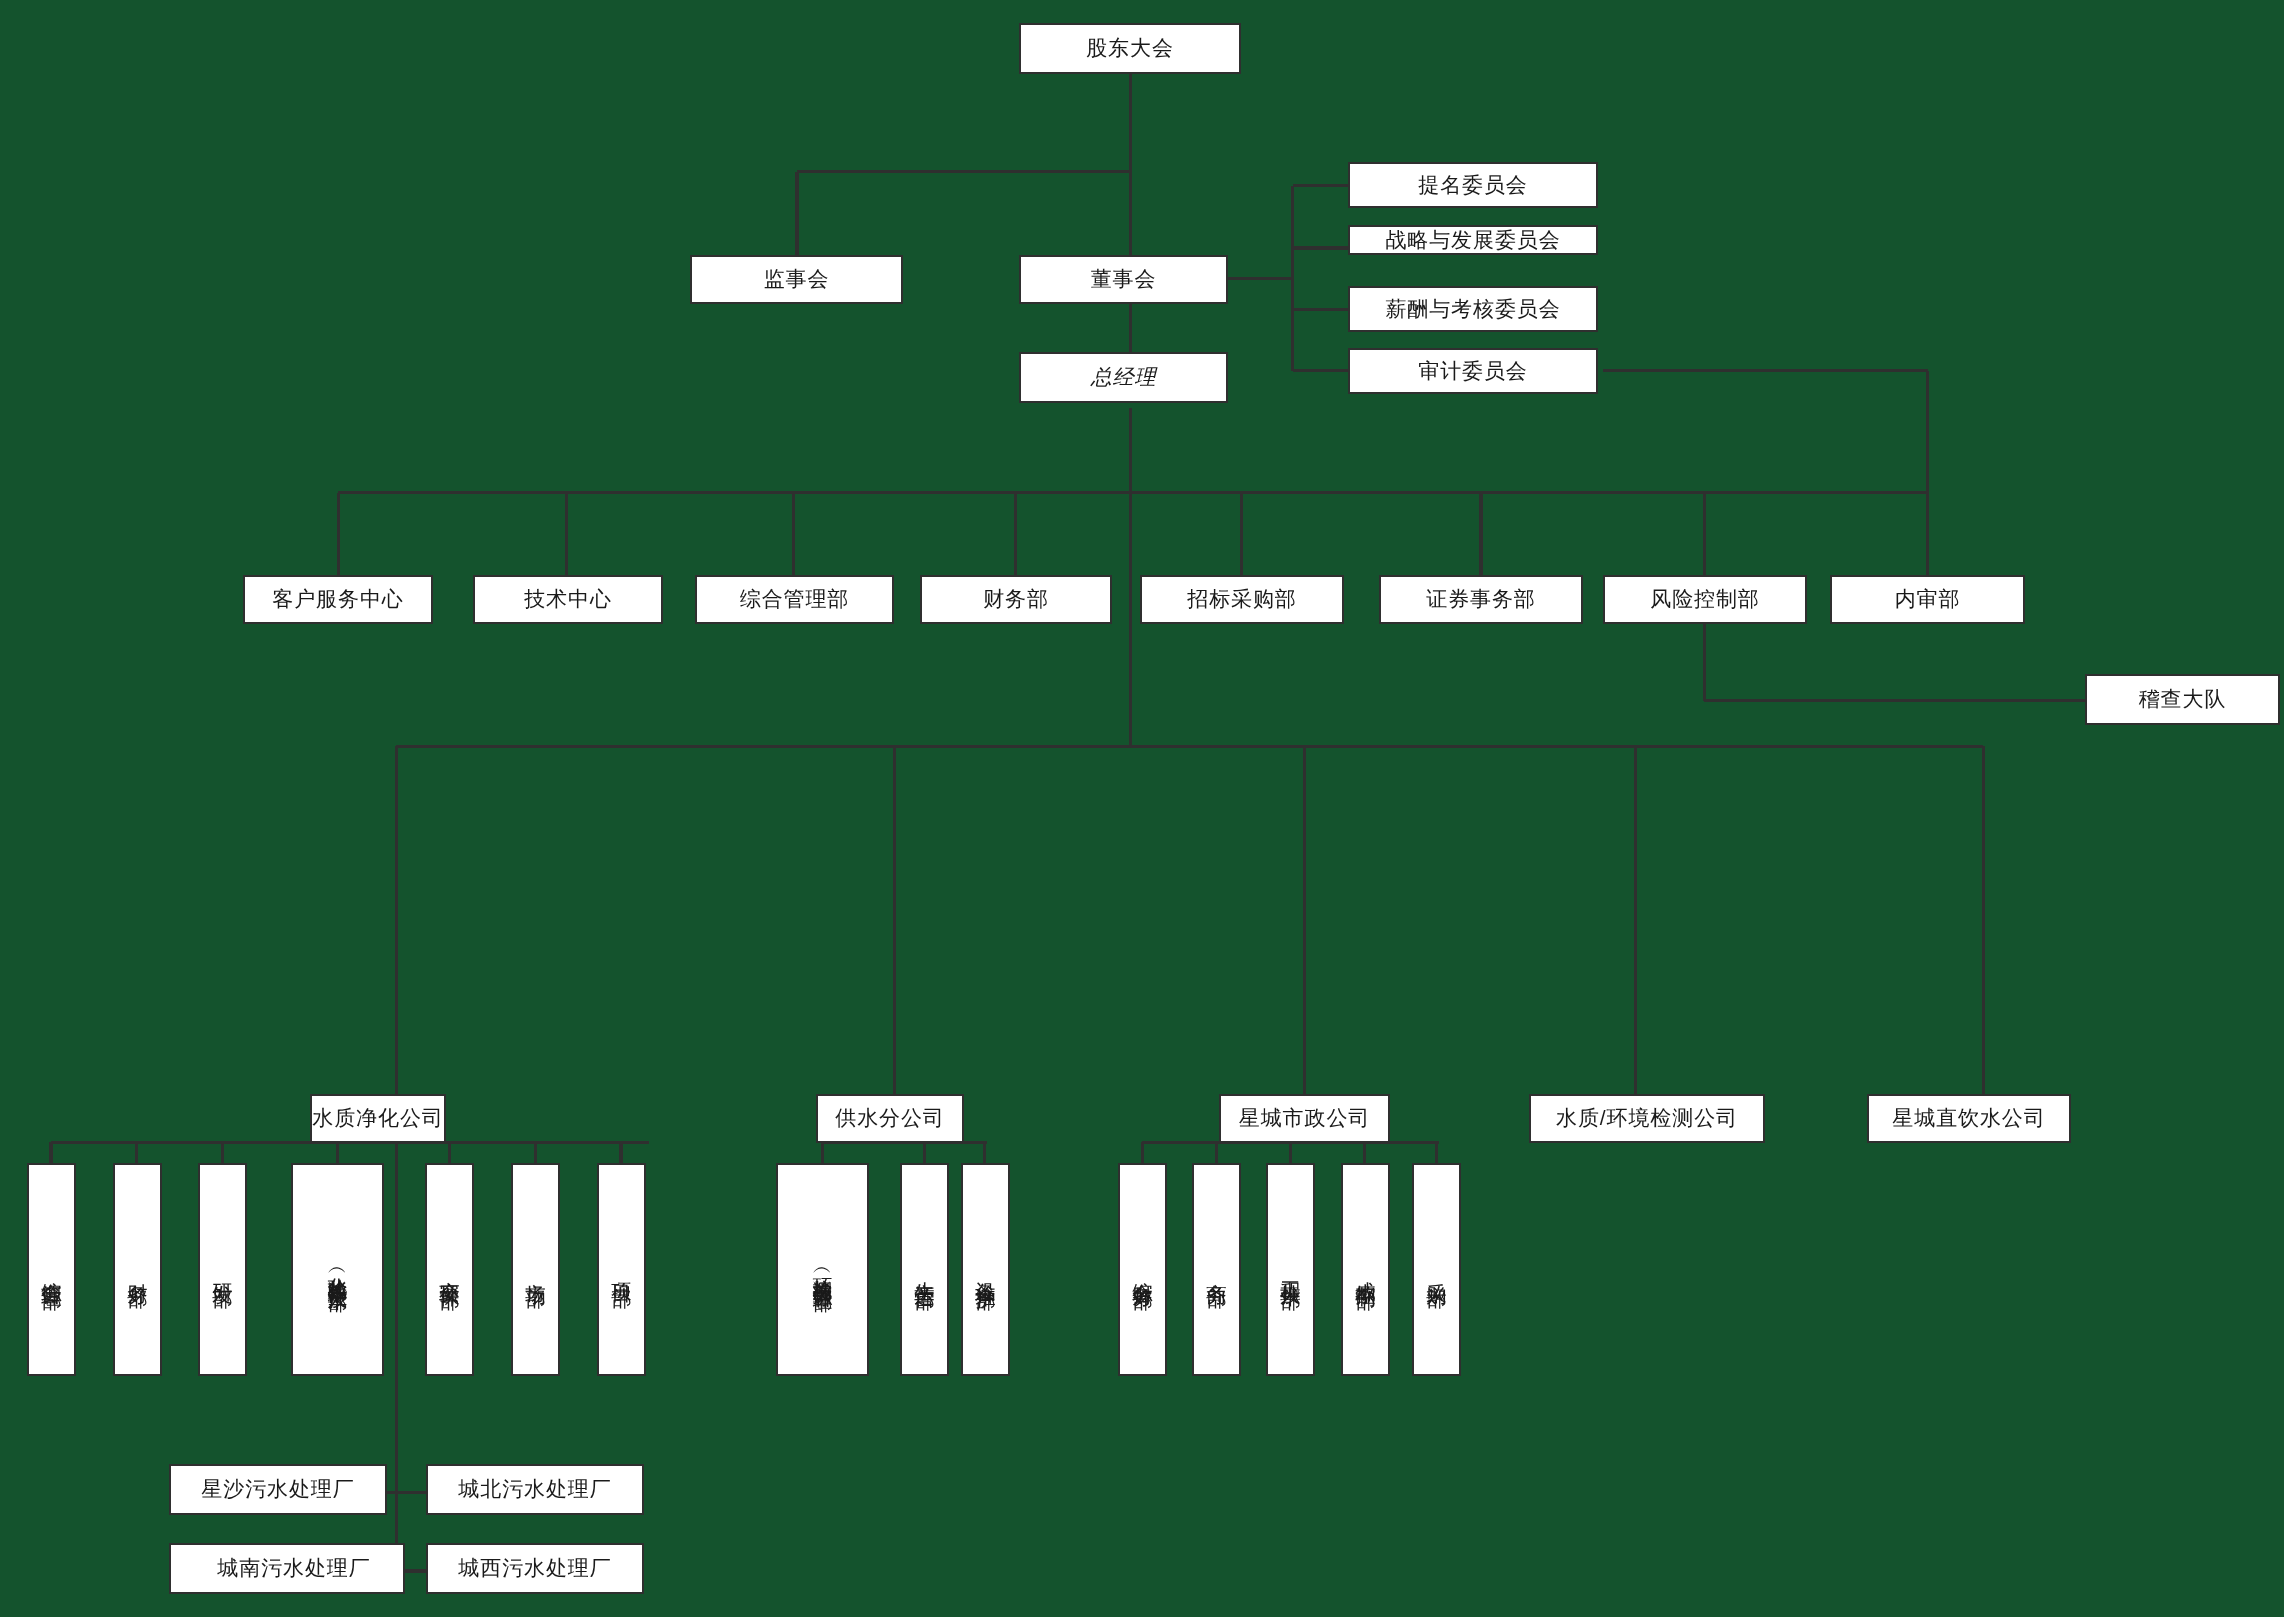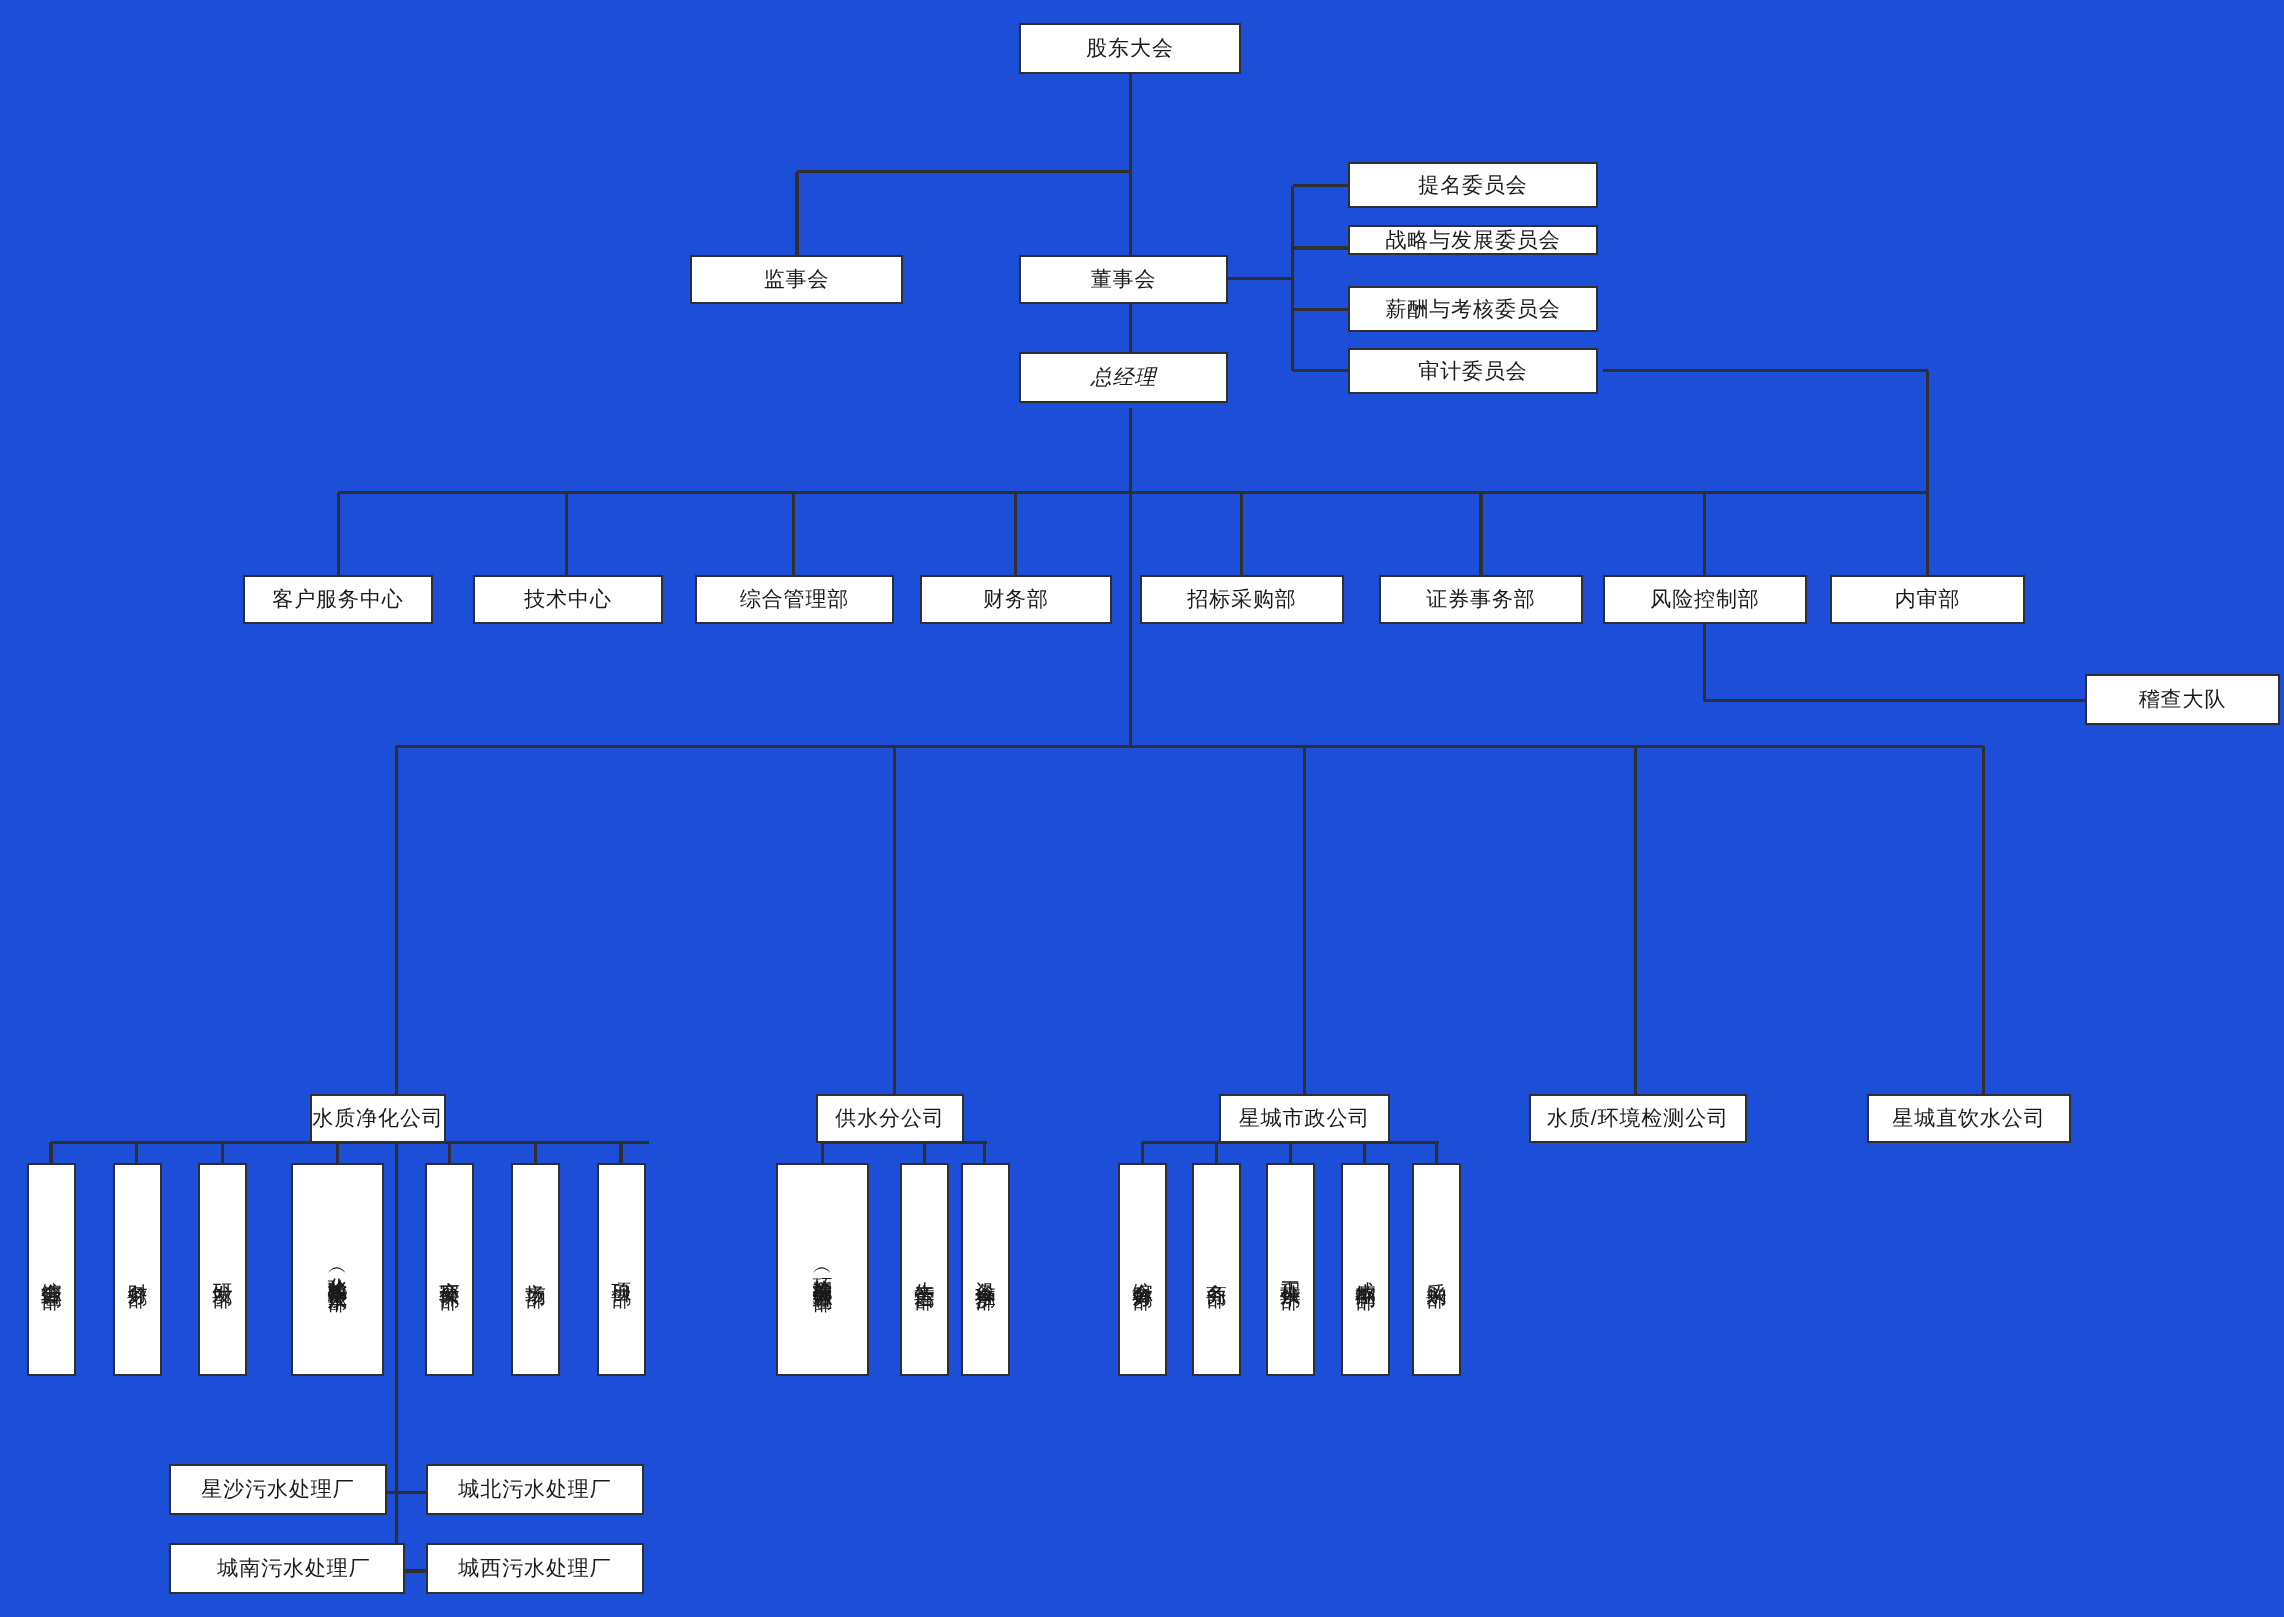--- a/index.html
+++ b/index.html
@@ -1,17 +1,17 @@
 <!DOCTYPE html>
 <html style="font-size:7.4px"><head>
 <meta charset="utf-8">
 <style>
   html,body{margin:0;padding:0;background:#ffffff;}
   body{font-family:"Liberation Sans","DejaVu Sans",sans-serif;}
-  #root{position:relative;width:2284px;height:1618px;background:#1d4ed8;overflow:hidden;}
+  #root{position:relative;width:2284px;height:1618px;background:#14532d;overflow:hidden;}
   svg.wires{position:absolute;left:0;top:0;width:2284px;height:1618px;pointer-events:none;}
   .node{position:absolute;box-sizing:border-box;border:2.8px solid #2f2f2f;background:#ffffff;
         display:flex;align-items:center;justify-content:center;text-align:center;color:#1a1a1a;}
   .node span{display:block;line-height:1.18;}
   .h-node span{font-size:21px;letter-spacing:0.9px;}
   .v-node{writing-mode:vertical-rl;text-orientation:upright;}
   .v-node span{font-size:20.4px;letter-spacing:1.9px;writing-mode:vertical-rl;text-orientation:upright;}
   .v2wrap{writing-mode:vertical-rl;text-orientation:upright;display:flex;flex-direction:row;
           align-items:center;justify-content:center;height:100%;}
 </style>
@@ -152,21 +152,21 @@
 
   <div class="node h-node" style="left:310px;top:1094px;width:136px;height:49px;">
     <span>水质净化公司</span>
   </div>
   <div class="node h-node" style="left:816px;top:1094px;width:148px;height:49px;">
     <span>供水分公司</span>
   </div>
   <div class="node h-node" style="left:1219px;top:1094px;width:171px;height:49px;">
     <span>星城市政公司</span>
   </div>
-  <div class="node h-node" style="left:1529px;top:1094px;width:218px;height:49px;">
+  <div class="node h-node" style="left:1529px;top:1094px;width:236px;height:49px;">
     <span>水质/环境检测公司</span>
   </div>
   <div class="node h-node" style="left:1867px;top:1094px;width:204px;height:49px;">
     <span>星城直饮水公司</span>
   </div>
 
   <div class="node v-node" style="left:27px;top:1163px;width:49px;height:213px;">
     <span>综合管理部</span>
   </div>
   <div class="node v-node" style="left:113px;top:1163px;width:49px;height:213px;">

